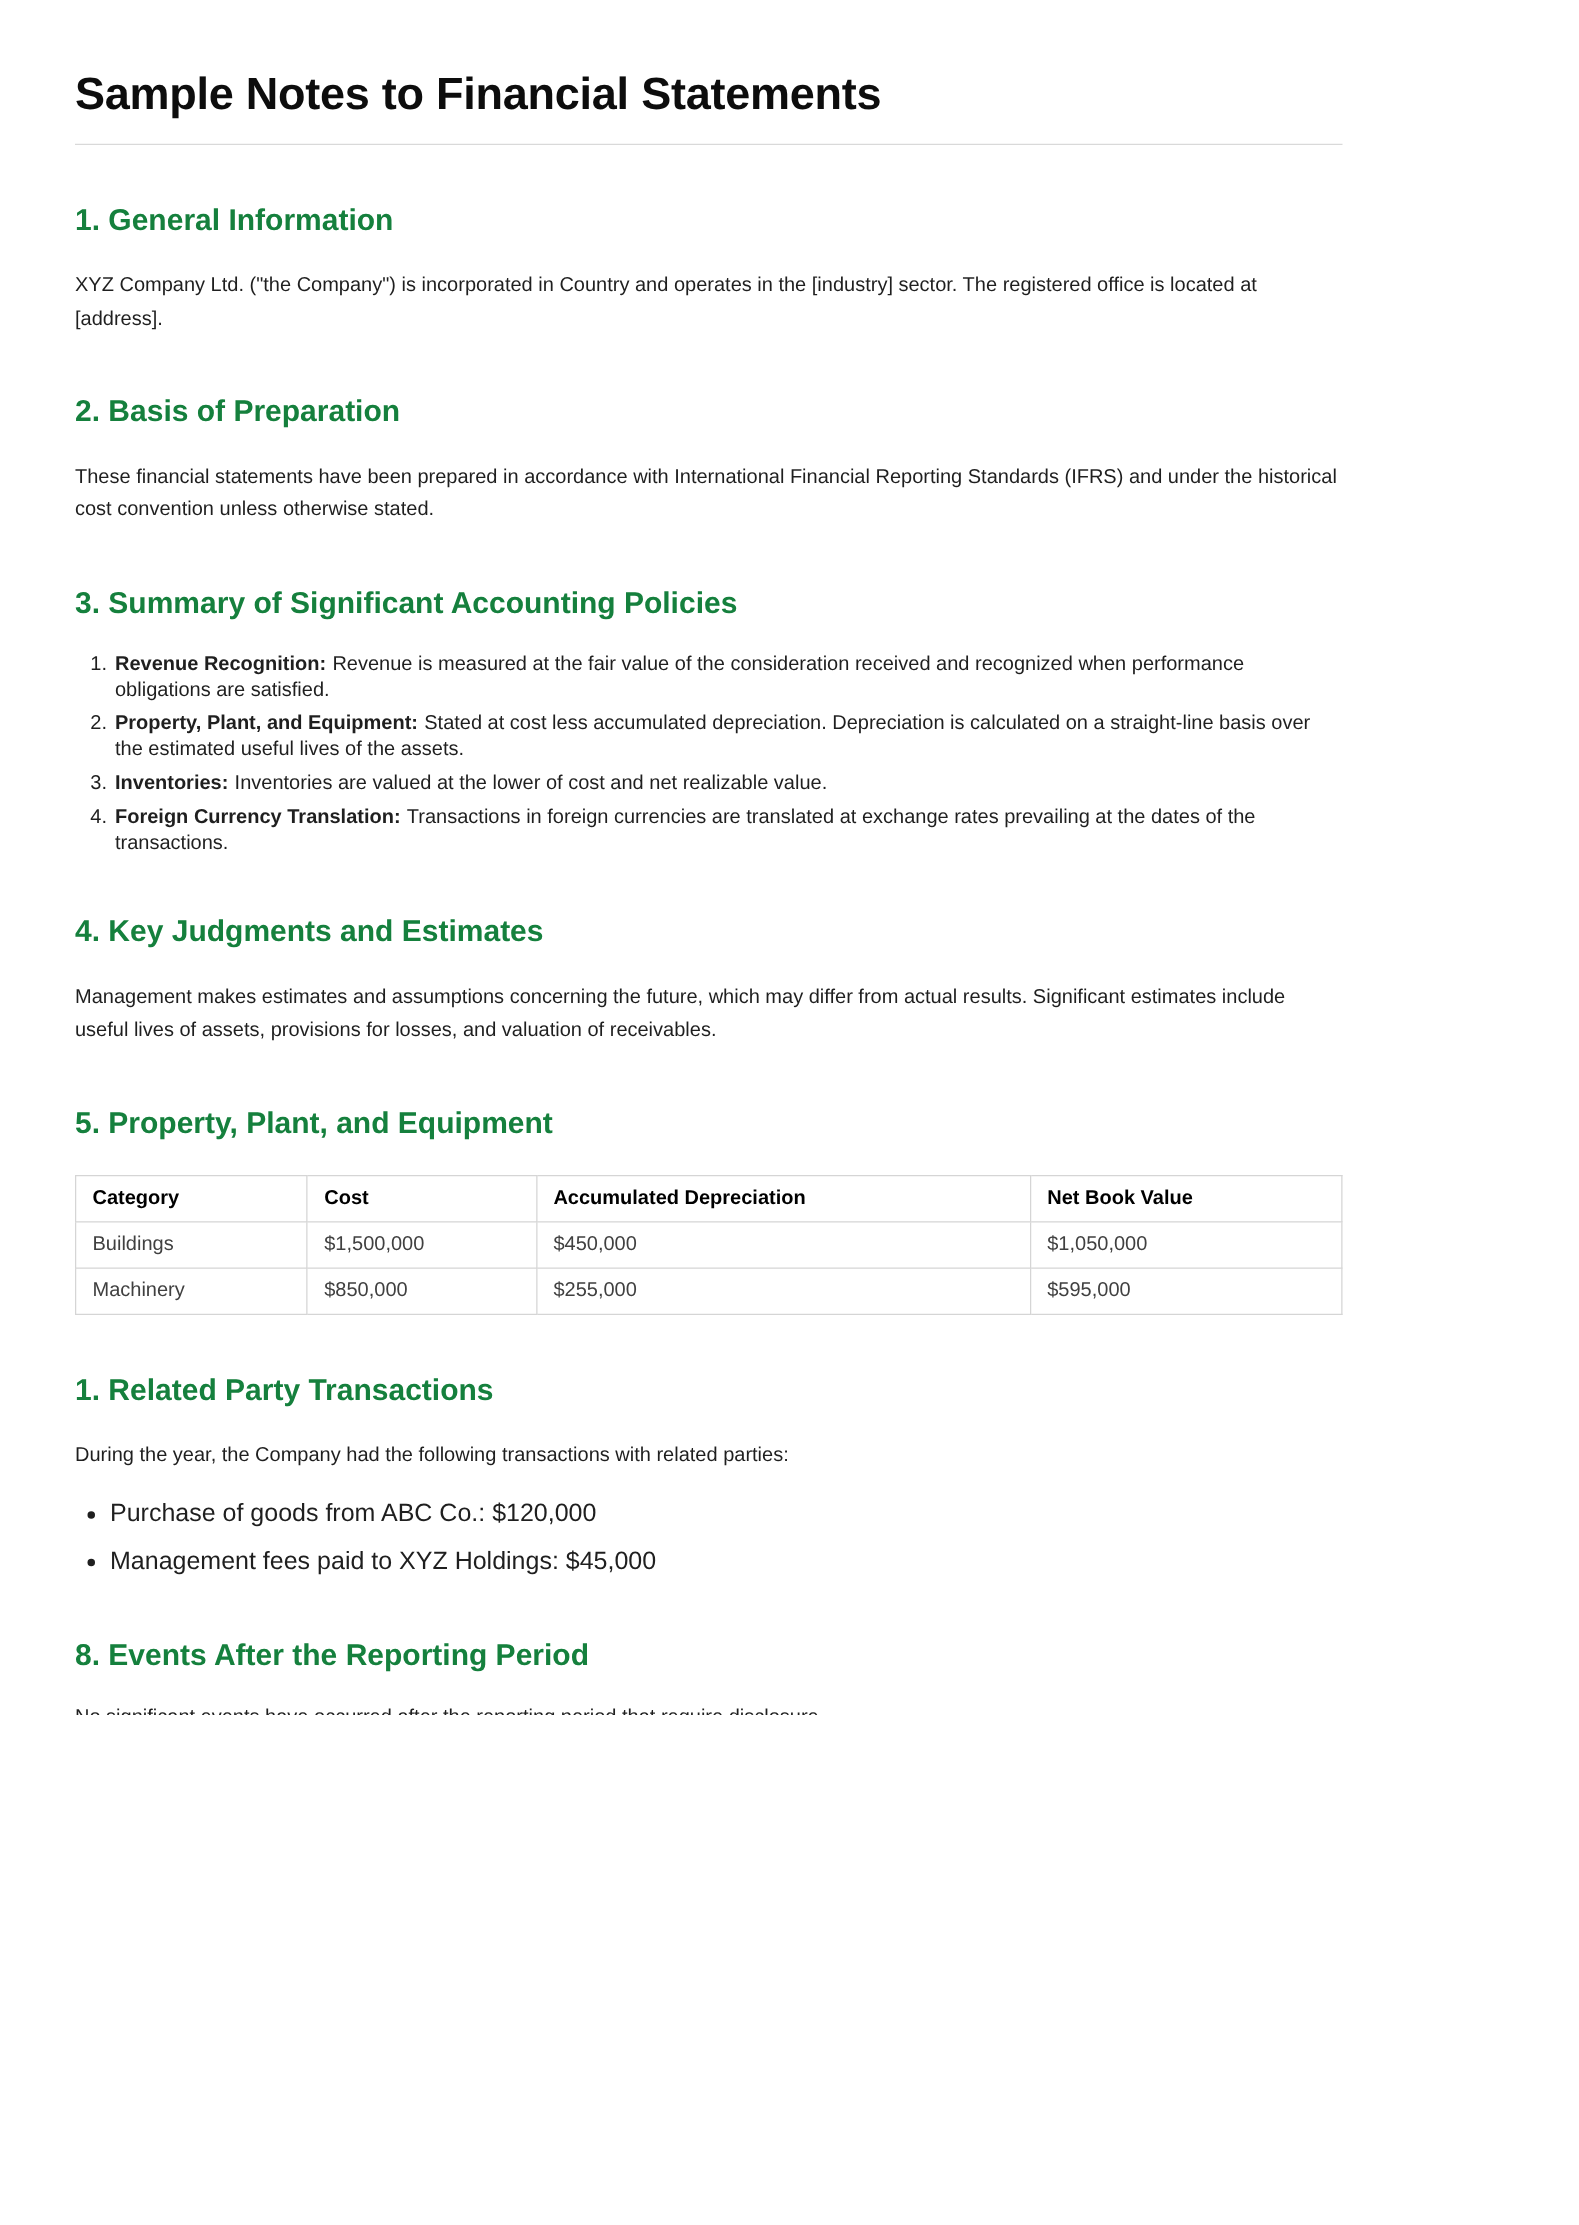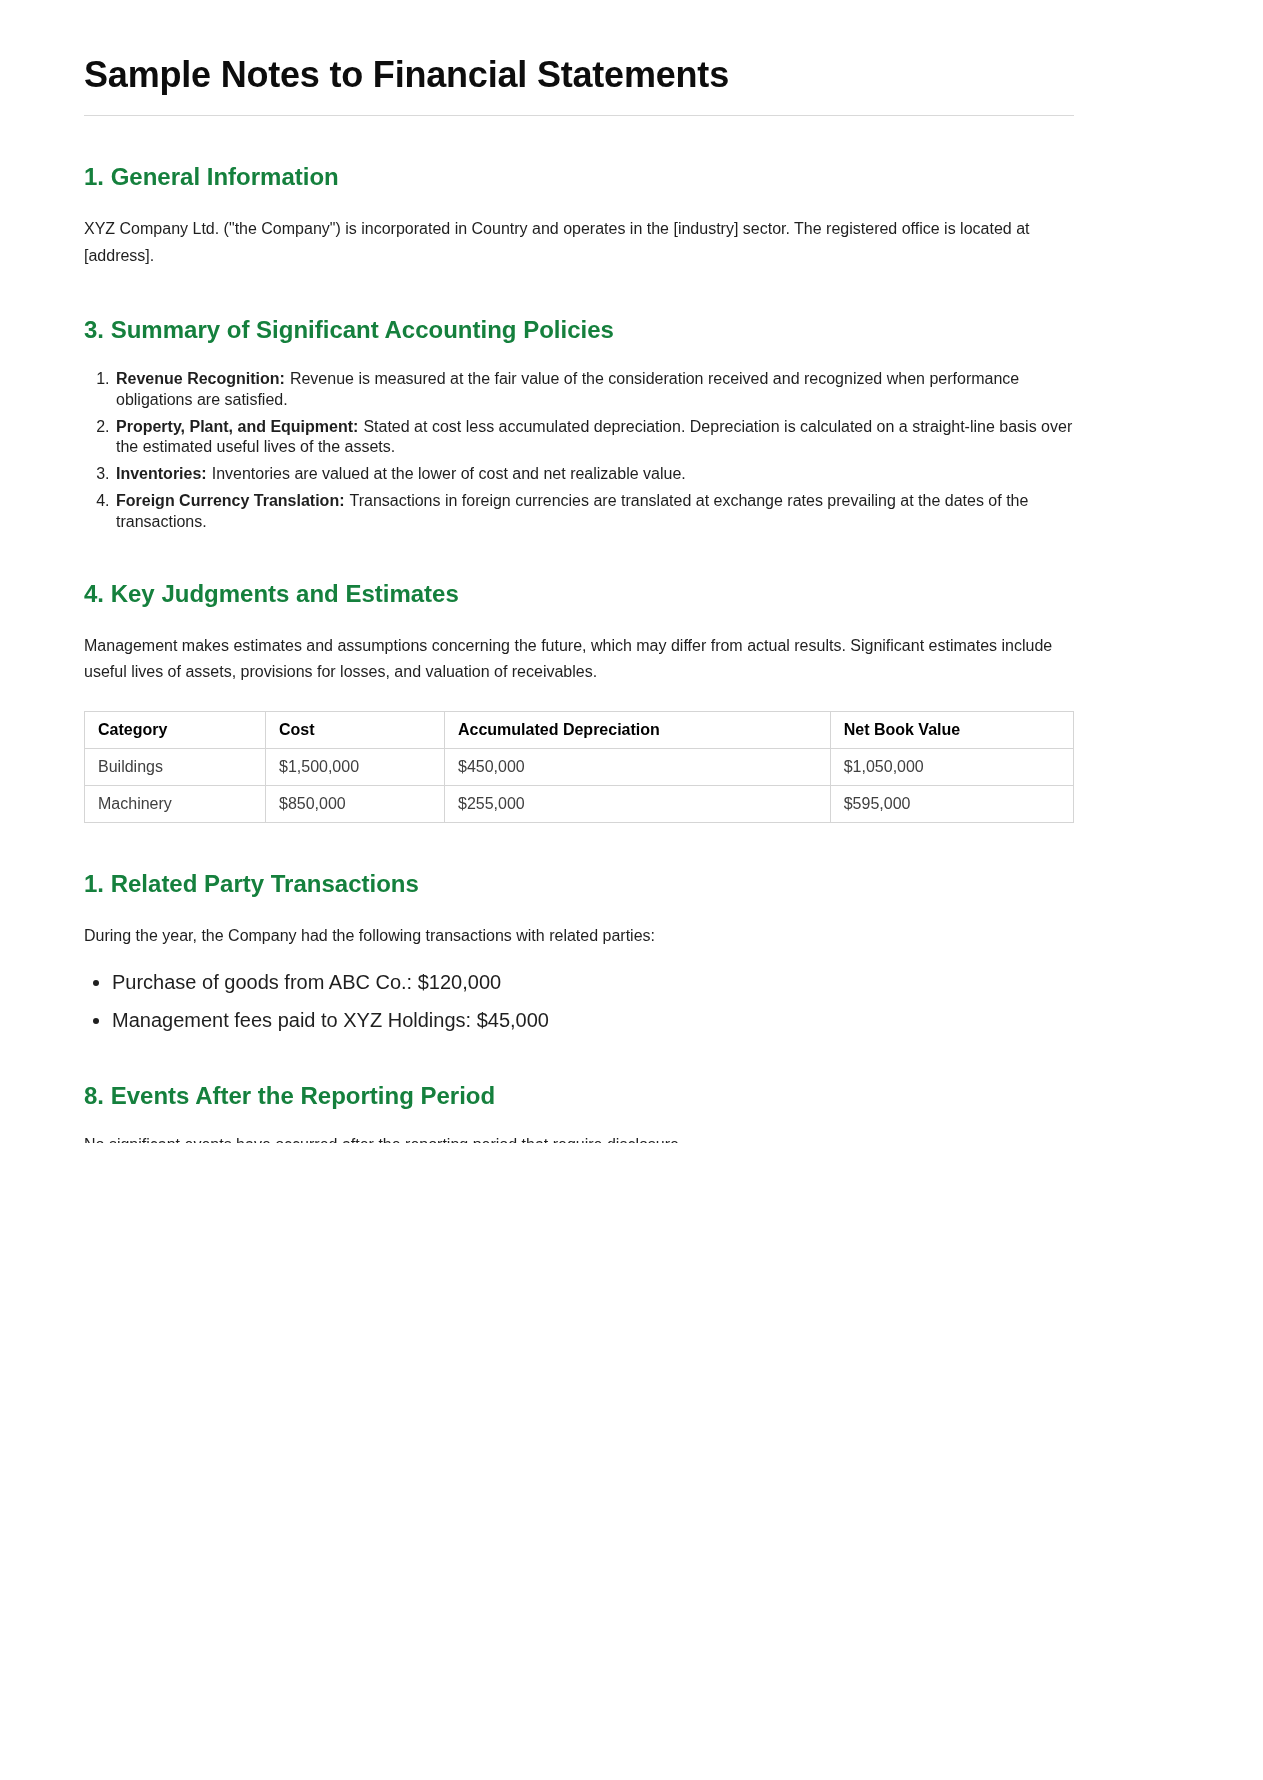--- a/index.html
+++ b/index.html
@@ -8,21 +8,21 @@
     background: #ffffff;
   }
   body {
     width: 1263px;
     height: 1780px;
     overflow: hidden;
     font-family: "Liberation Sans", "DejaVu Sans", sans-serif;
     color: #1f1f1f;
   }
   .page {
-    padding: 53px 100px 0 84px;
+    padding: 53px 100px 0 60px;
     box-sizing: border-box;
     width: 1174px;
   }
   .doc-title {
     font-size: 36px;
     font-weight: 700;
     color: #0d0d0d;
     margin: 0;
     line-height: 1.2;
     letter-spacing: -0.2px;
@@ -109,20 +109,24 @@
 <div class="page">
 
   <h1 class="doc-title">Sample Notes to Financial Statements</h1>
   <hr class="title-rule">
 
   <section>
     <h2 class="section-heading">1. General Information</h2>
     <p class="body-par">XYZ Company Ltd. ("the Company") is incorporated in Country and operates in the [industry] sector. The registered office is located at [address].</p>
   </section>
 
+  <section>
+    <h2 class="section-heading">2. Basis of Preparation</h2>
+    <p class="body-par">These financial statements have been prepared in accordance with International Financial Reporting Standards (IFRS) and under the historical cost convention unless otherwise stated.</p>
+  </section>
 
   <section>
     <h2 class="section-heading">3. Summary of Significant Accounting Policies</h2>
     <ol class="policies">
       <li>
         <span class="policy-label">Revenue Recognition:</span><span>Revenue is measured at the fair value of the consideration received and recognized when performance obligations are satisfied.</span>
       </li>
       <li>
         <span class="policy-label">Property, Plant, and Equipment:</span><span>Stated at cost less accumulated depreciation. Depreciation is calculated on a straight-line basis over the estimated useful lives of the assets.</span>
       </li>
@@ -134,20 +138,21 @@
       </li>
     </ol>
   </section>
 
   <section>
     <h2 class="section-heading">4. Key Judgments and Estimates</h2>
     <p class="body-par">Management makes estimates and assumptions concerning the future, which may differ from actual results. Significant estimates include useful lives of assets, provisions for losses, and valuation of receivables.</p>
   </section>
 
   <section>
+    <h2 class="section-heading">5. Property, Plant, and Equipment</h2>
     <table class="ppe">
       <colgroup>
         <col class="col-category">
           <col class="col-cost">
           <col class="col-accdep">
           <col class="col-nbv">
       </colgroup>
       <thead>
         <tr>
           <th>Category</th>

